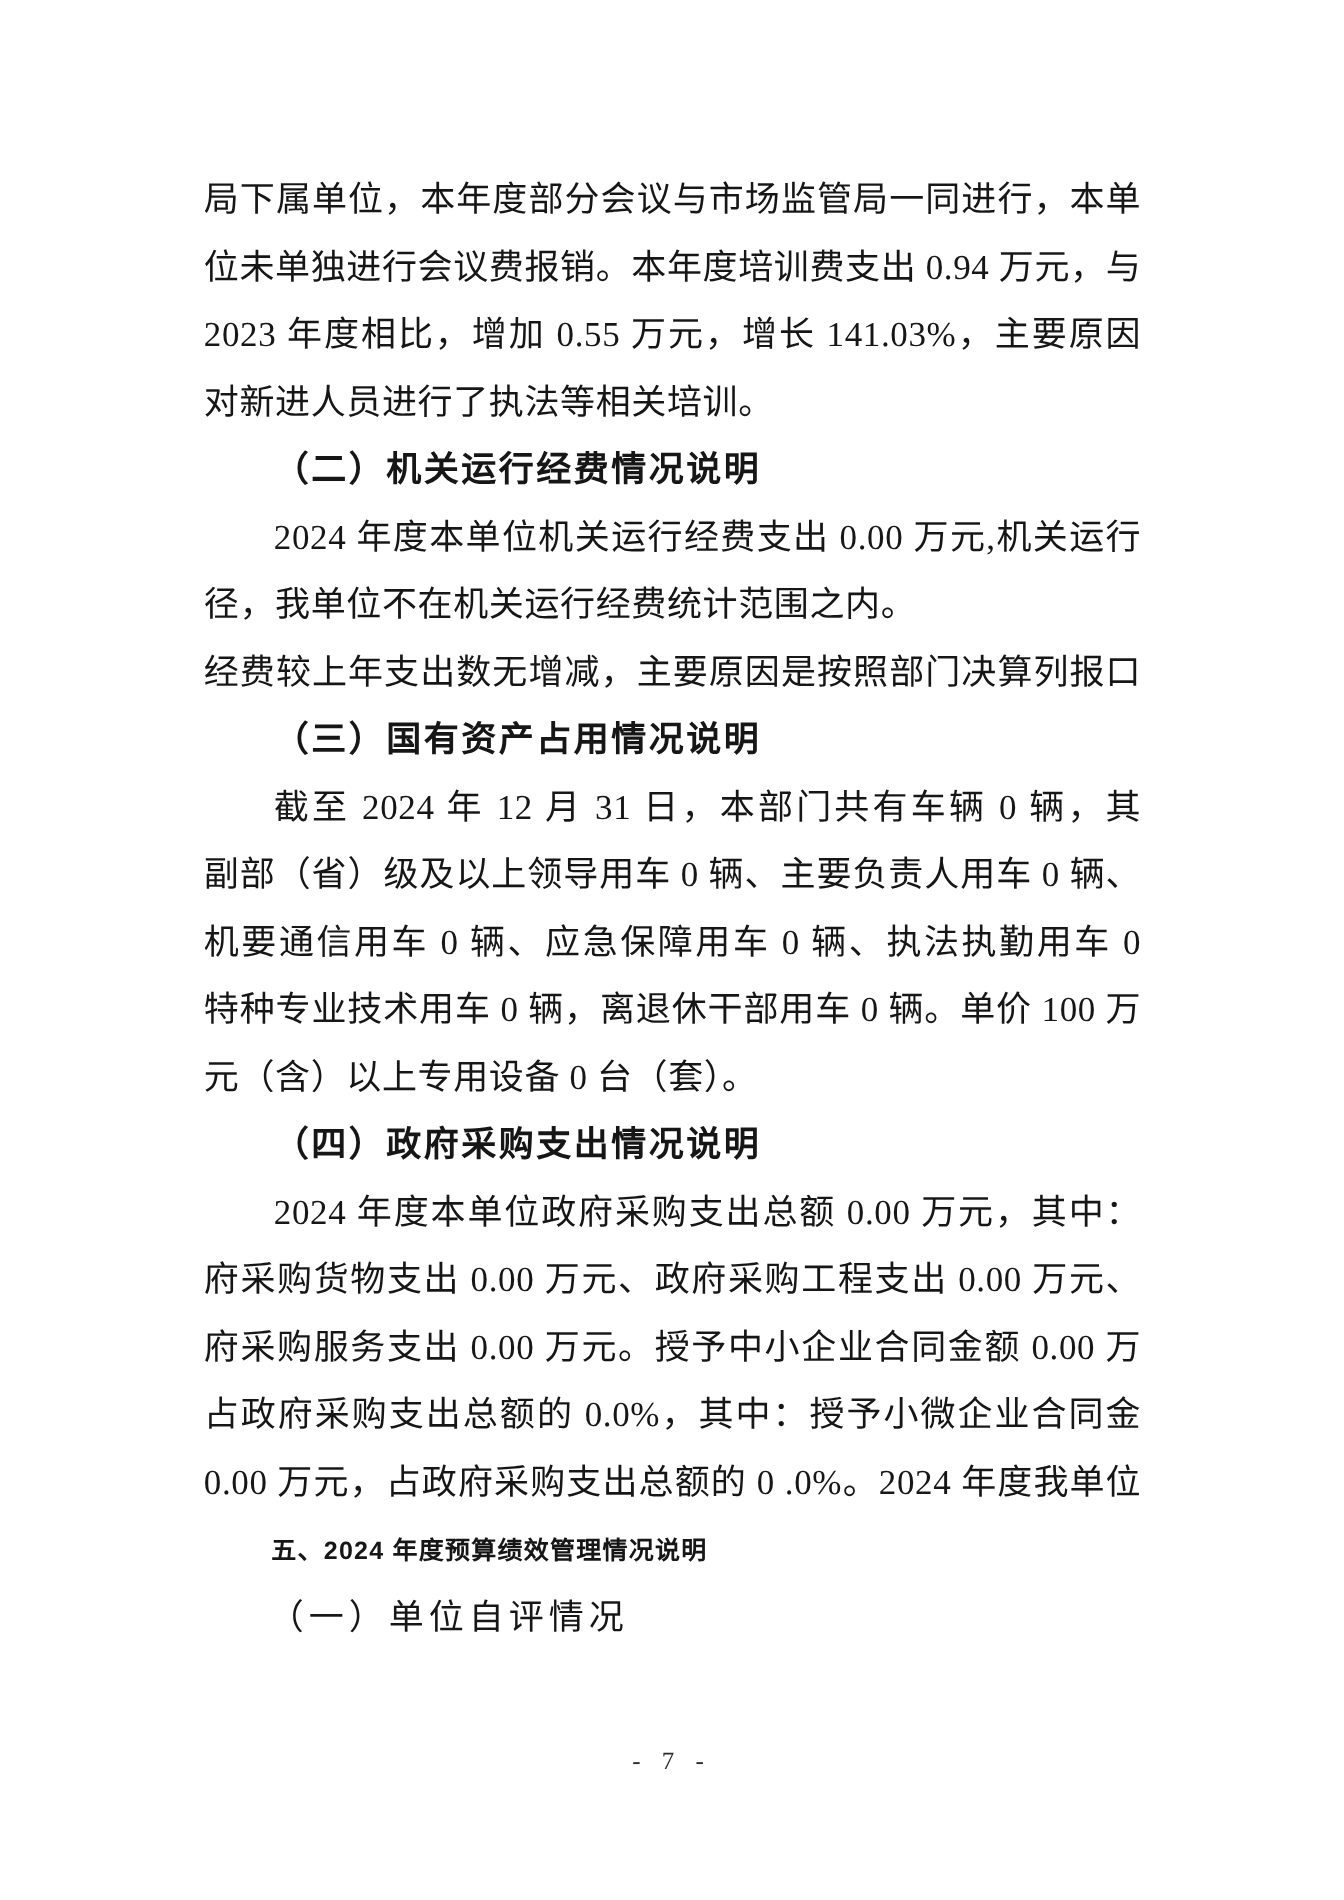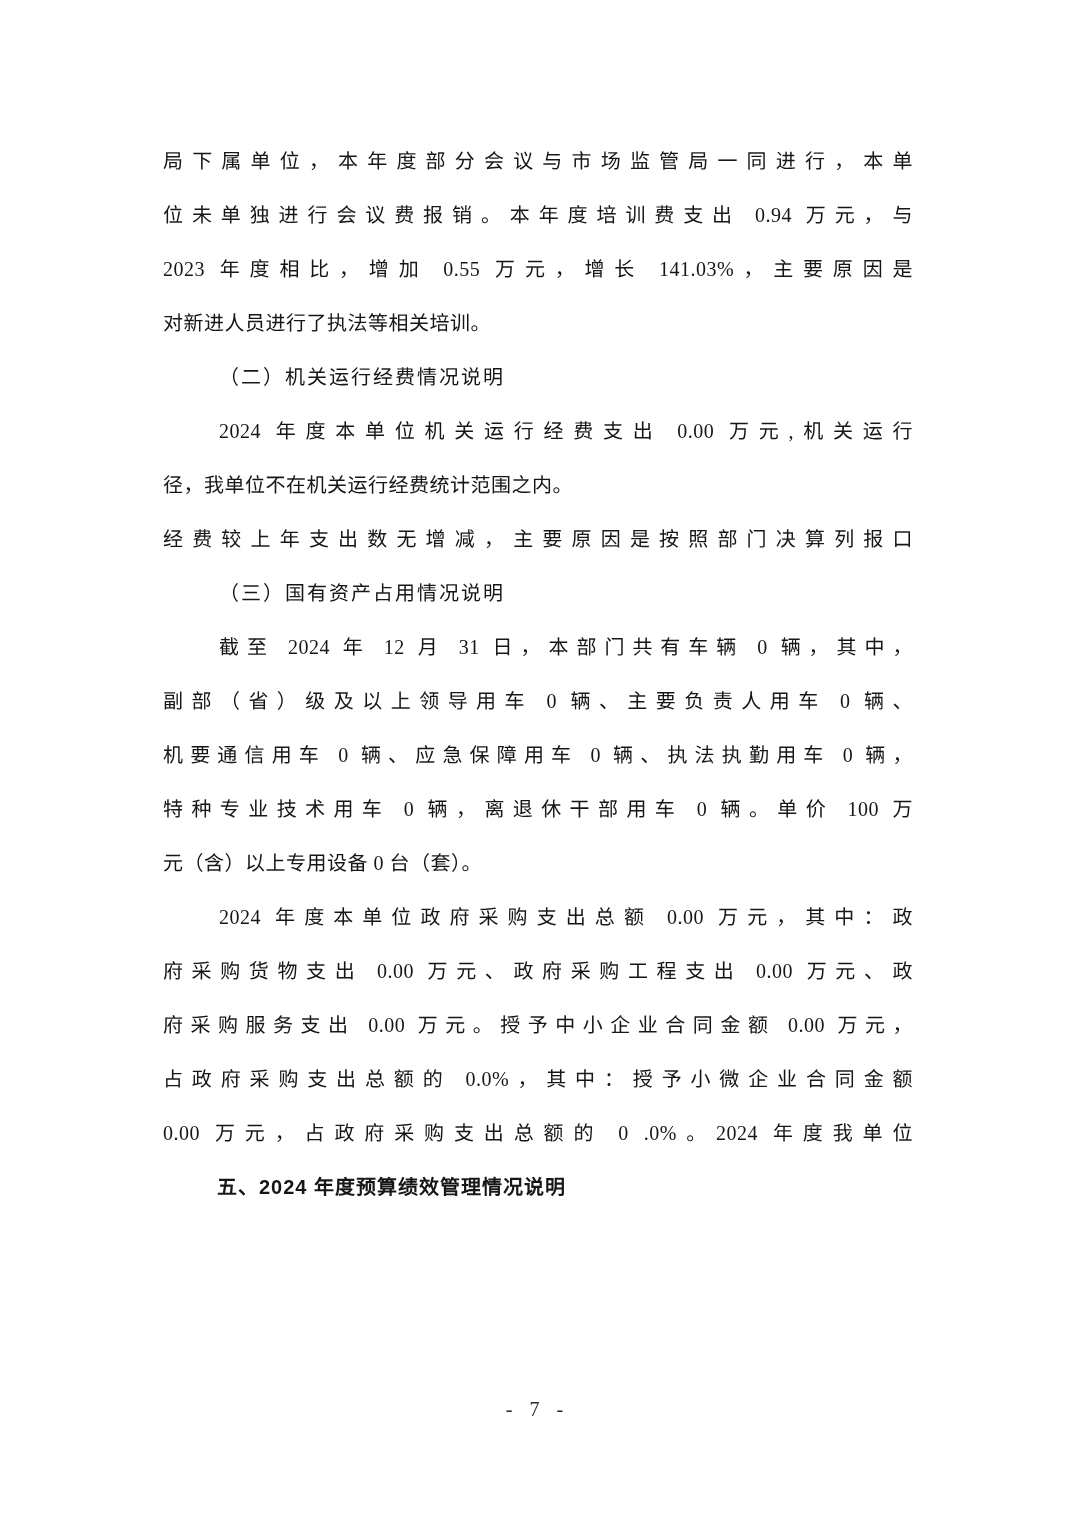--- a/index.html
+++ b/index.html
@@ -15,38 +15,38 @@
     overflow: hidden;
   }
   .content {
     position: absolute;
     left: 163px;
     top: 134px;
     width: 750px;
   }
   .tline {
     font-family: "Liberation Serif", serif;
-    font-size: 20px;
+    font-size: 28px;
     height: 54px;
     line-height: 54px;
     color: #161616;
     overflow: hidden;
     text-align: justify;
     text-align-last: justify;
     letter-spacing: 0.5px;
   }
   .tline.last {
     text-align: center;
     text-align-last: left;
   }
   .tline.indent {
     text-indent: 56px;
   }
   .tline.h2 {
-    font-weight: normal;
+    font-weight: bold;
     text-align: left;
     text-align-last: left;
     text-indent: 56px;
     letter-spacing: 2px;
   }
   .tline.h1 {
     font-family: "Liberation Sans", sans-serif;
     font-weight: bold;
     font-size: 20px;
     text-align: left;
@@ -84,21 +84,23 @@
       <div class="tline h2">（二）机关运行经费情况说明</div>
       <div class="tline line indent">2024 年度本单位机关运行经费支出 0.00 万元,机关运行</div>
       <div class="tline line last">径，我单位不在机关运行经费统计范围之内。</div>
       <div class="tline line">经费较上年支出数无增减，主要原因是按照部门决算列报口</div>
       <div class="tline h2">（三）国有资产占用情况说明</div>
       <div class="tline line indent">截至 2024 年 12 月 31 日，本部门共有车辆 0 辆，其中，</div>
       <div class="tline line">副部（省）级及以上领导用车 0 辆、主要负责人用车 0 辆、</div>
       <div class="tline line">机要通信用车 0 辆、应急保障用车 0 辆、执法执勤用车 0 辆，</div>
       <div class="tline line">特种专业技术用车 0 辆，离退休干部用车 0 辆。单价 100 万</div>
       <div class="tline line last">元（含）以上专用设备 0 台（套）。</div>
+      <div class="tline h2">（四）政府采购支出情况说明</div>
       <div class="tline line indent">2024 年度本单位政府采购支出总额 0.00 万元，其中：政</div>
       <div class="tline line">府采购货物支出 0.00 万元、政府采购工程支出 0.00 万元、政</div>
       <div class="tline line">府采购服务支出 0.00 万元。授予中小企业合同金额 0.00 万元，</div>
       <div class="tline line">占政府采购支出总额的 0.0%，其中：授予小微企业合同金额</div>
       <div class="tline line">0.00 万元，占政府采购支出总额的 0 .0%。2024 年度我单位</div>
       <div class="tline h1">五、2024 年度预算绩效管理情况说明</div>
+      <div class="tline sub">（一）单位自评情况</div>
     </main>
   <footer class="footer">- 7 -</footer>
 </div>
 
 </body></html>

